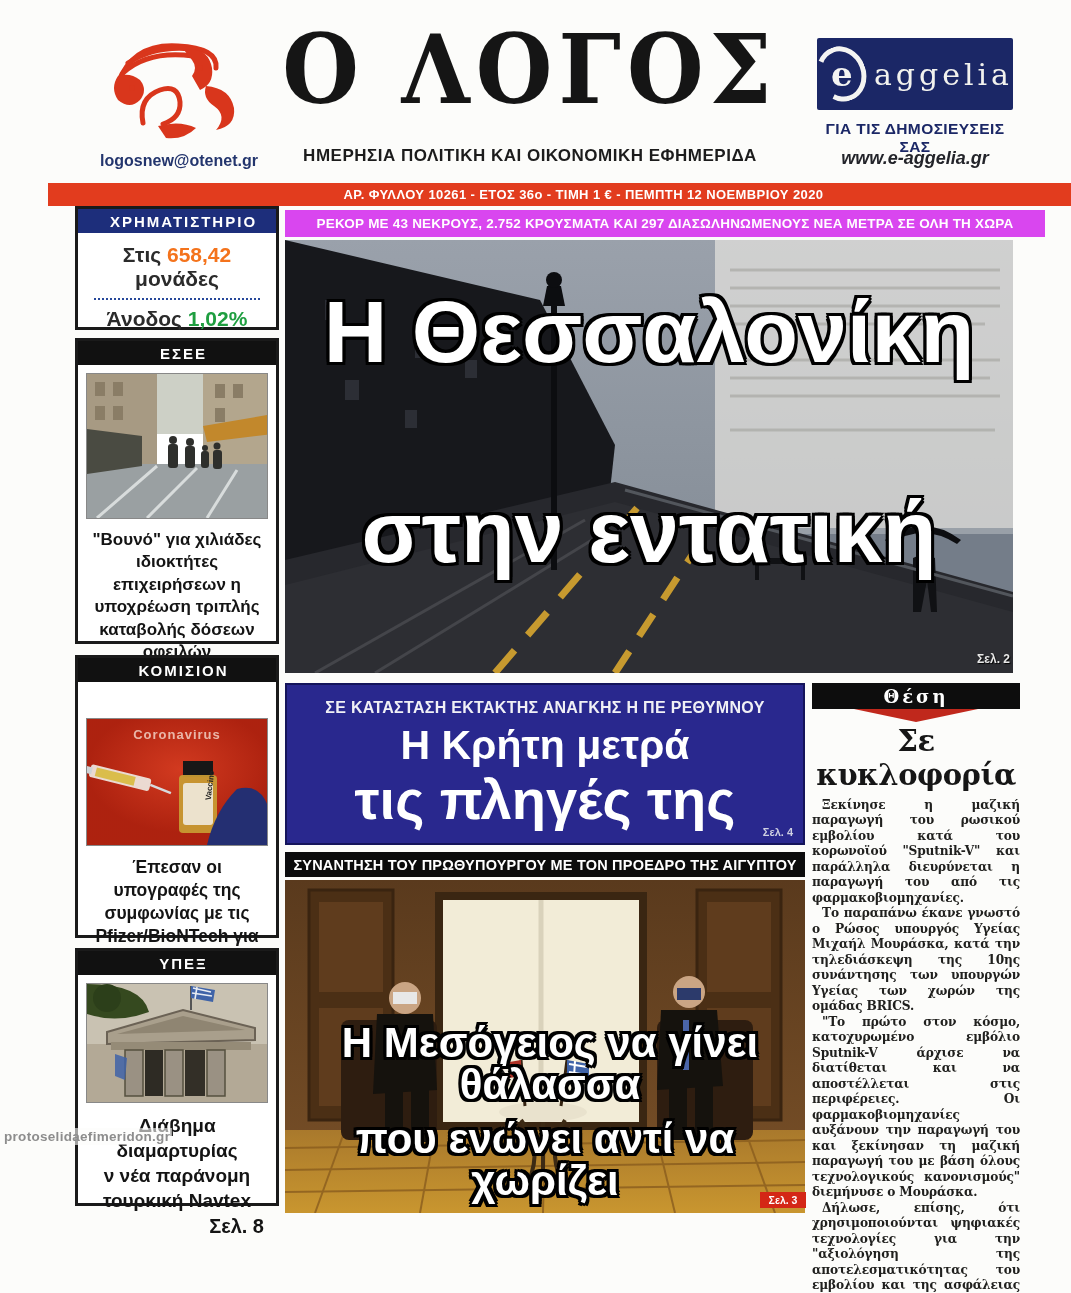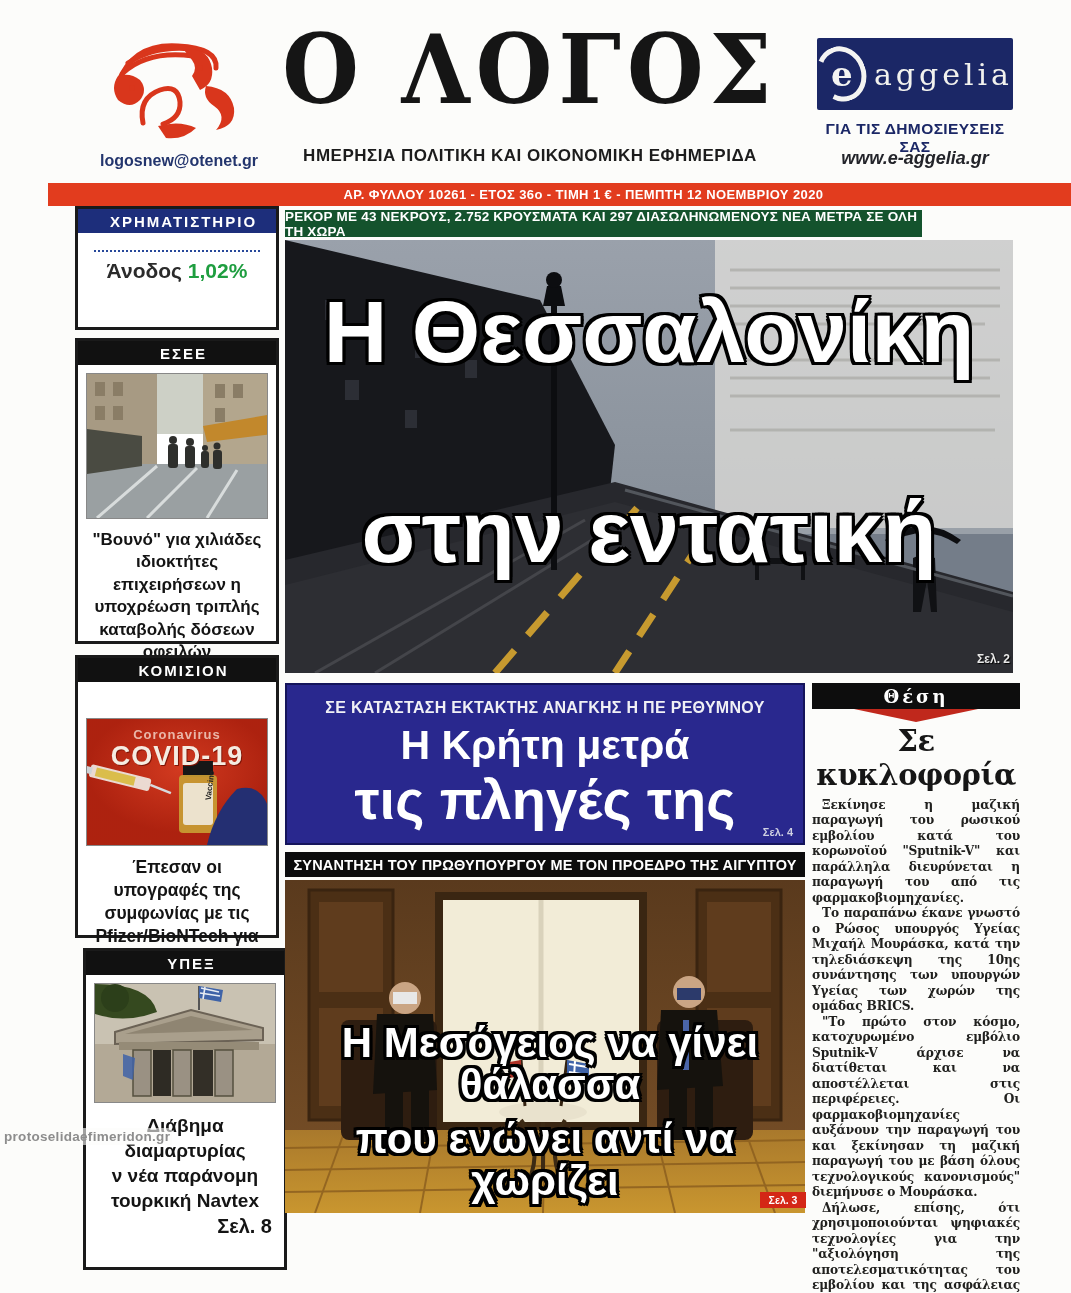--- a/index.html
+++ b/index.html
@@ -50,21 +50,21 @@
 
   .covid-label1{position:absolute;top:8px;left:0;width:100%;text-align:center;
       font-weight:bold;font-size:13px;color:#f2cfc2;opacity:.85;letter-spacing:1px;}
   .covid-label2{position:absolute;top:22px;left:0;width:100%;text-align:center;
       font-weight:bold;font-size:27px;color:#f5ece2;letter-spacing:1px;
       text-shadow:1px 1px 0 #7e1406;}
   .vial-label{position:absolute;top:62px;left:103px;width:40px;text-align:center;
       transform:rotate(-83deg);font-weight:bold;font-size:8px;color:#222;}
 
   
-  .top-banner{left:285px;top:210px;width:637px;height:27px;background:#14532d;
+  .top-banner{left:285px;top:210px;width:760px;height:27px;background:#d946ef;
       display:flex;align-items:center;justify-content:center;}
   .top-banner span{color:#fff;font-weight:bold;font-size:13.5px;letter-spacing:.2px;}
   .lead-photo{left:285px;top:240px;width:728px;height:433px;background:#3a3f46;overflow:hidden;}
   .outline{color:#fff;font-weight:bold;
       text-shadow:-3px -3px 0 #000,3px -3px 0 #000,-3px 3px 0 #000,3px 3px 0 #000,
                   -3px 0 0 #000,3px 0 0 #000,0 -3px 0 #000,0 3px 0 #000;}
   .lead-l1{left:285px;top:288px;width:728px;text-align:center;font-size:88px;line-height:1;}
   .lead-l2{left:285px;top:488px;width:728px;text-align:center;font-size:88px;line-height:1;}
   .lead-page{left:940px;top:652px;width:70px;text-align:right;font-size:12px;color:#e8e8e8;
       font-weight:bold;text-shadow:1px 1px 1px #000;}
@@ -138,20 +138,21 @@
   <div class="abs ad-tagline">ΓΙΑ ΤΙΣ ΔΗΜΟΣΙΕΥΣΕΙΣ ΣΑΣ</div>
   <div class="abs ad-url">www.e-aggelia.gr</div>
 
   <div class="abs issue-bar">
     <span>ΑΡ. ΦΥΛΛΟΥ 10261 - ΕΤΟΣ 36ο - ΤΙΜΗ 1 € - ΠΕΜΠΤΗ 12 ΝΟΕΜΒΡΙΟΥ 2020</span>
   </div>
 
   <div class="abs side-box" style="top:206px;height:124px;">
     <div class="side-head stock-head">ΧΡΗΜΑΤΙΣΤΗΡΙΟ</div>
     <div class="stock-body">
+      <div class="stock-line1"><span>Στις </span><b>658,42</b><span> μονάδες</span></div>
       <div class="stock-div"></div>
       <div class="stock-line2"><span>Άνοδος </span><b>1,02%</b></div>
     </div>
   </div>
 
   <div class="abs side-box" style="top:338px;height:306px;">
     <div class="side-head">ΕΣΕΕ</div>
     <div class="side-photo" style="height:144px;">
       <svg width="186" height="144" viewBox="0 0 186 144">
         <rect width="186" height="60" fill="#cdd0c6"></rect>
@@ -207,28 +208,27 @@
           <rect x="8" y="56" width="40" height="9" fill="#d8b93c" opacity=".9"></rect>
           <rect x="-10" y="57" width="14" height="7" fill="#cfd3d6"></rect>
           <line x1="64" y1="60" x2="86" y2="63" stroke="#d8dadd" stroke-width="2.4"></line>
         </g>
         <rect x="96" y="42" width="30" height="16" fill="#171717"></rect>
         <rect x="92" y="56" width="38" height="58" rx="4" fill="#c79a33" opacity=".95"></rect>
         <rect x="96" y="64" width="30" height="42" rx="3" fill="#efeadf" opacity=".9"></rect>
         <path d="M150 70 Q186 60 186 126 L120 126 Q128 92 150 70 Z" fill="#242f72"></path>
       </svg>
       <div class="covid-label1">Coronavirus</div>
-      <div class="covid-label2">COVID-19</div>
       <div class="vial-label">Vaccine</div>
     </div>
     <div class="side-headline" style="font-size:17.5px;">Έπεσαν οι υπογραφές της συμφωνίας με τις Pfizer/BioNTech για τα εμβόλια Covid-19</div>
     <div class="side-page">Σελ. 6</div>
   </div>
 
-  <div class="abs side-box" style="top:948px;height:322px;margin-left:8px;">
+  <div class="abs side-box" style="top:948px;height:258px;">
     <div class="side-head">ΥΠΕΞ</div>
     <div class="side-photo" style="height:118px;">
       <svg width="186" height="118" viewBox="0 0 186 118">
         <rect width="186" height="118" fill="#c9c2b2"></rect>
         <rect x="0" y="60" width="186" height="58" fill="#b3a996"></rect>
         <path d="M20 48 L96 26 L168 44 L168 56 L20 60 Z" fill="#a99f8c" stroke="#6b6255" stroke-width="2"></path>
         <path d="M30 50 L96 32 L158 46 Z" fill="#8f8572"></path>
         <rect x="24" y="58" width="140" height="8" fill="#958b77"></rect>
         <g fill="#9a9183" stroke="#55503f" stroke-width="1.5">
           <rect x="38" y="66" width="18" height="46"></rect>

